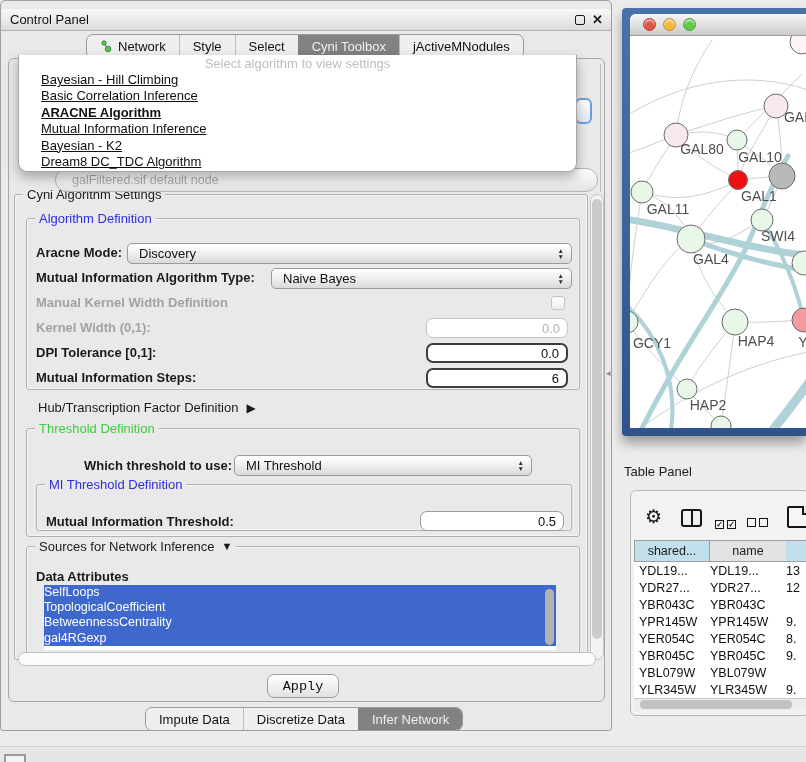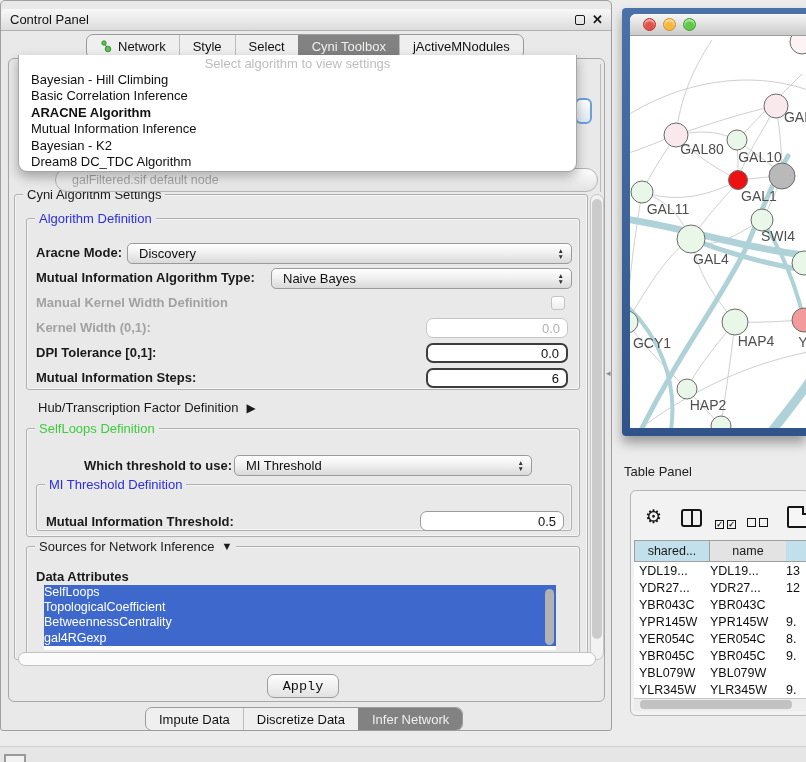--- a/index.html
+++ b/index.html
@@ -38,21 +38,21 @@
                  font-size:12.5px; color:#a8a8a8; padding-left:16px; z-index:2; }
   #combo-frag { left:575px; top:98px; width:17px; height:26px; border:2px solid #6ba0da; border-radius:6px;
                 background:linear-gradient(#ffffff,#dfe9f5); z-index:3; }
   #hidden-line { left:600px; top:64px; width:1px; height:128px; background:#bcbcbc; z-index:2; }
 
   
   #algo-popup { left:18px; top:55px; width:559px; height:117px; background:#ffffff;
                 border:1px solid #a6a6a6; border-top:none; border-radius:0 0 9px 9px;
                 box-shadow:0 5px 12px rgba(0,0,0,0.30); z-index:10; overflow:hidden; }
   #algo-placeholder { height:17px; line-height:17px; text-align:center; color:#bdbdbd; font-size:13px; }
-  .popup-item { height:16.4px; line-height:16.4px; padding-left:12px; font-size:13px; color:#101010; cursor:pointer; }
+  .popup-item { height:16.4px; line-height:16.4px; padding-left:22px; font-size:13px; color:#101010; cursor:pointer;text-decoration:underline; }
   .popup-item.selbold { font-weight:bold; }
 
   
   .grp { position:absolute; border:1px solid #b0b0b0; border-radius:3px;
          box-shadow:0 0 0 1px rgba(255,255,255,0.55) inset; }
   .grp-title { position:absolute; top:-8px; left:8px; background:#e9e9e9; padding:0 4px;
                font-size:13px; white-space:nowrap; line-height:15px; }
   .t-blue { color:#2d2de0; }
   .t-green { color:#3ecc3e; }
   .t-plain { color:#1c1c1c; }
@@ -233,21 +233,21 @@
   <div class="field dark" style="left:426px; top:368px; width:142px; height:20px;">
     <span>6</span>
   </div>
 
   <div class="lbl" style="left:38px; top:400px; display:flex; align-items:center;">
     <span>Hub/Transcription Factor Definition</span>
     <span style="margin-left:8px; font-size:12px;">▶</span>
   </div>
 
   <div class="grp" style="left:26px; top:428px; width:554px; height:109px;">
-    <span class="grp-title t-green">SelfLoops Definition</span>
+    <span class="grp-title t-green">Threshold Definition</span>
   </div>
   <div class="lbl bold" style="left:84px; top:458px;">Which threshold to use:</div>
   <div class="combo" style="left:234px; top:455px; width:298px; height:21px;">
     <span>MI Threshold</span>
     <span class="spin">
       <span>▲</span>
       <span>▼</span>
     </span>
   </div>
 

